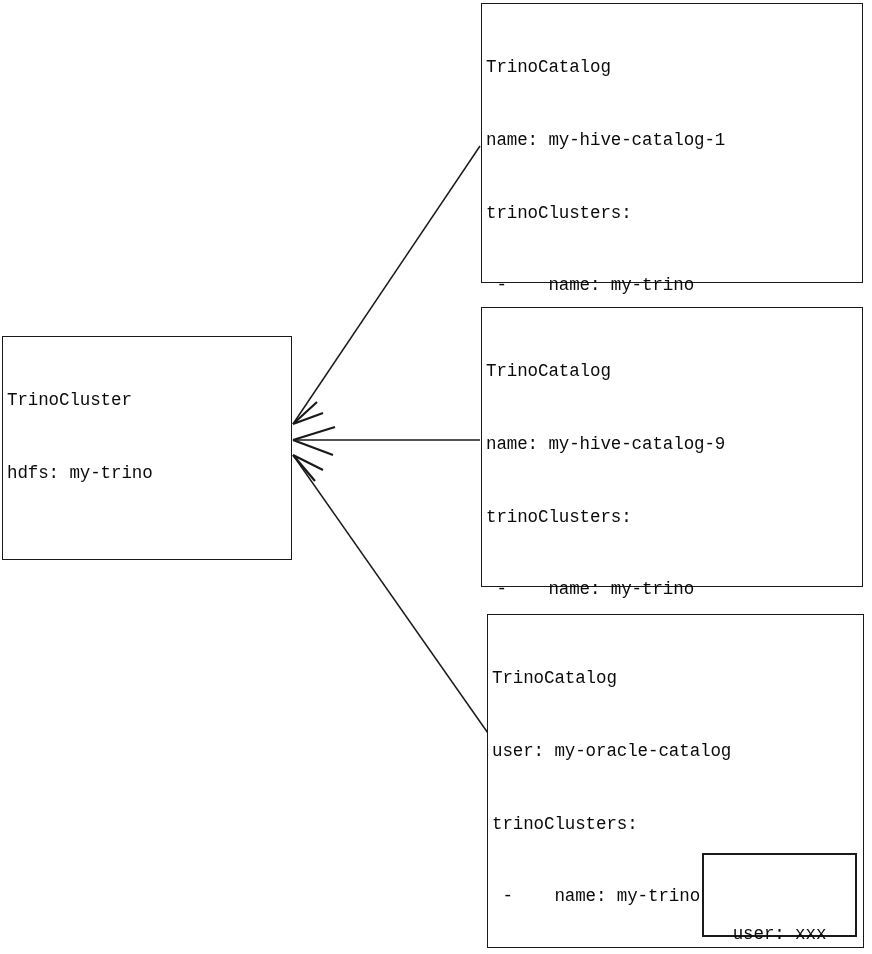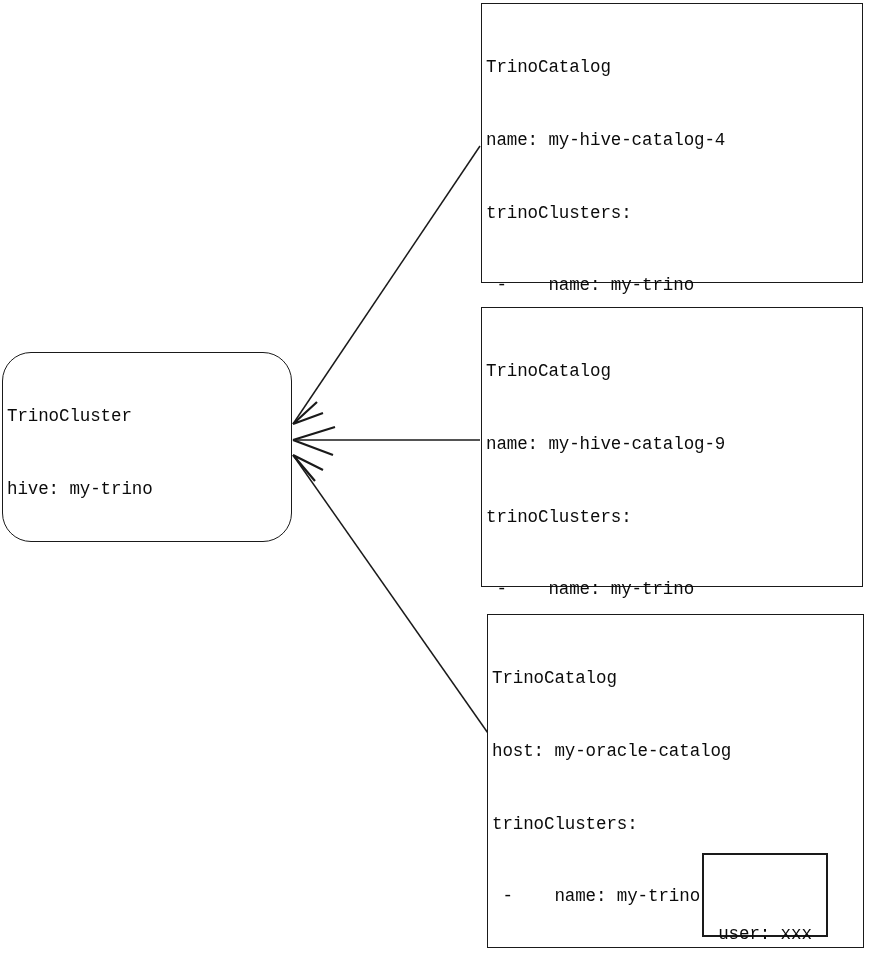--- a/index.html
+++ b/index.html
@@ -36,30 +36,30 @@
     right: 2px;
     font-size: 17.5px;
     line-height: 24.2px;
     color: #0b0b0b;
     white-space: pre;
     letter-spacing: -0.1px;
   }
   .node-text .ln { display: block; white-space: pre; font-family: Liberation Mono, monospace; }
 
   
-  #node-cluster { left: 2px; top: 352px; width: 290px; height: 190px; border-radius: 29px; }
+  #node-cluster { left: 2px; top: 336px; width: 290px; height: 224px; }
 
   
   #node-catalog-1 { left: 481px; top: 3px;   width: 382px; height: 280px; }
   #node-catalog-2 { left: 481px; top: 307px; width: 382px; height: 280px; }
   #node-catalog-3 { left: 487px; top: 614px; width: 377px; height: 334px; }
 
   
   #node-secret {
-    left: 702px; top: 853px; width: 126px; height: 84px;
+    left: 702px; top: 853px; width: 155px; height: 84px;
     border-width: 2px;
   }
   #node-secret .node-text {
     left: 0; right: 0; top: 14px;
     text-align: center;
     font-size: 17.5px;
     line-height: 26px;
   }
   #node-secret .node-text .ln { text-align: center; }
 </style>
@@ -87,28 +87,28 @@
 
     <g>
       <line x1="762" y1="817" x2="787" y2="853" stroke="#1a1a1a" stroke-width="1.5" fill="none"></line>
       <path d="M 787 853 L 772 826 M 787 853 L 764 836" stroke="#1a1a1a" stroke-width="1.8" fill="none" stroke-linecap="butt"></path>
     </g>
   </svg>
 
   <div class="node" id="node-cluster">
     <div class="node-text">
       <span class="ln">TrinoCluster</span>
-      <span class="ln">hive: my-trino</span>
+      <span class="ln">hdfs: my-trino</span>
     </div>
   </div>
 
   <div class="node" id="node-catalog-1">
     <div class="node-text">
       <span class="ln">TrinoCatalog</span>
-      <span class="ln">name: my-hive-catalog-4</span>
+      <span class="ln">name: my-hive-catalog-1</span>
       <span class="ln">trinoClusters:</span>
       <span class="ln"> -    name: my-trino</span>
       <span class="ln">hive:</span>
       <span class="ln">   s3: # S3ConnnectionSpec</span>
       <span class="ln">      inline:</span>
       <span class="ln">         host: minio</span>
       <span class="ln">   metastore: # whatever</span>
     </div>
   </div>
 
@@ -121,21 +121,21 @@
       <span class="ln">hive:</span>
       <span class="ln">   hdfs:</span>
       <span class="ln">      # TBD</span>
       <span class="ln">   metastore: # whatever</span>
     </div>
   </div>
 
   <div class="node" id="node-catalog-3">
     <div class="node-text">
       <span class="ln">TrinoCatalog</span>
-      <span class="ln">host: my-oracle-catalog</span>
+      <span class="ln">user: my-oracle-catalog</span>
       <span class="ln">trinoClusters:</span>
       <span class="ln"> -    name: my-trino</span>
       
       
       
     </div>
   </div>
 
   <div class="node" id="node-secret">
     <div class="node-text">

